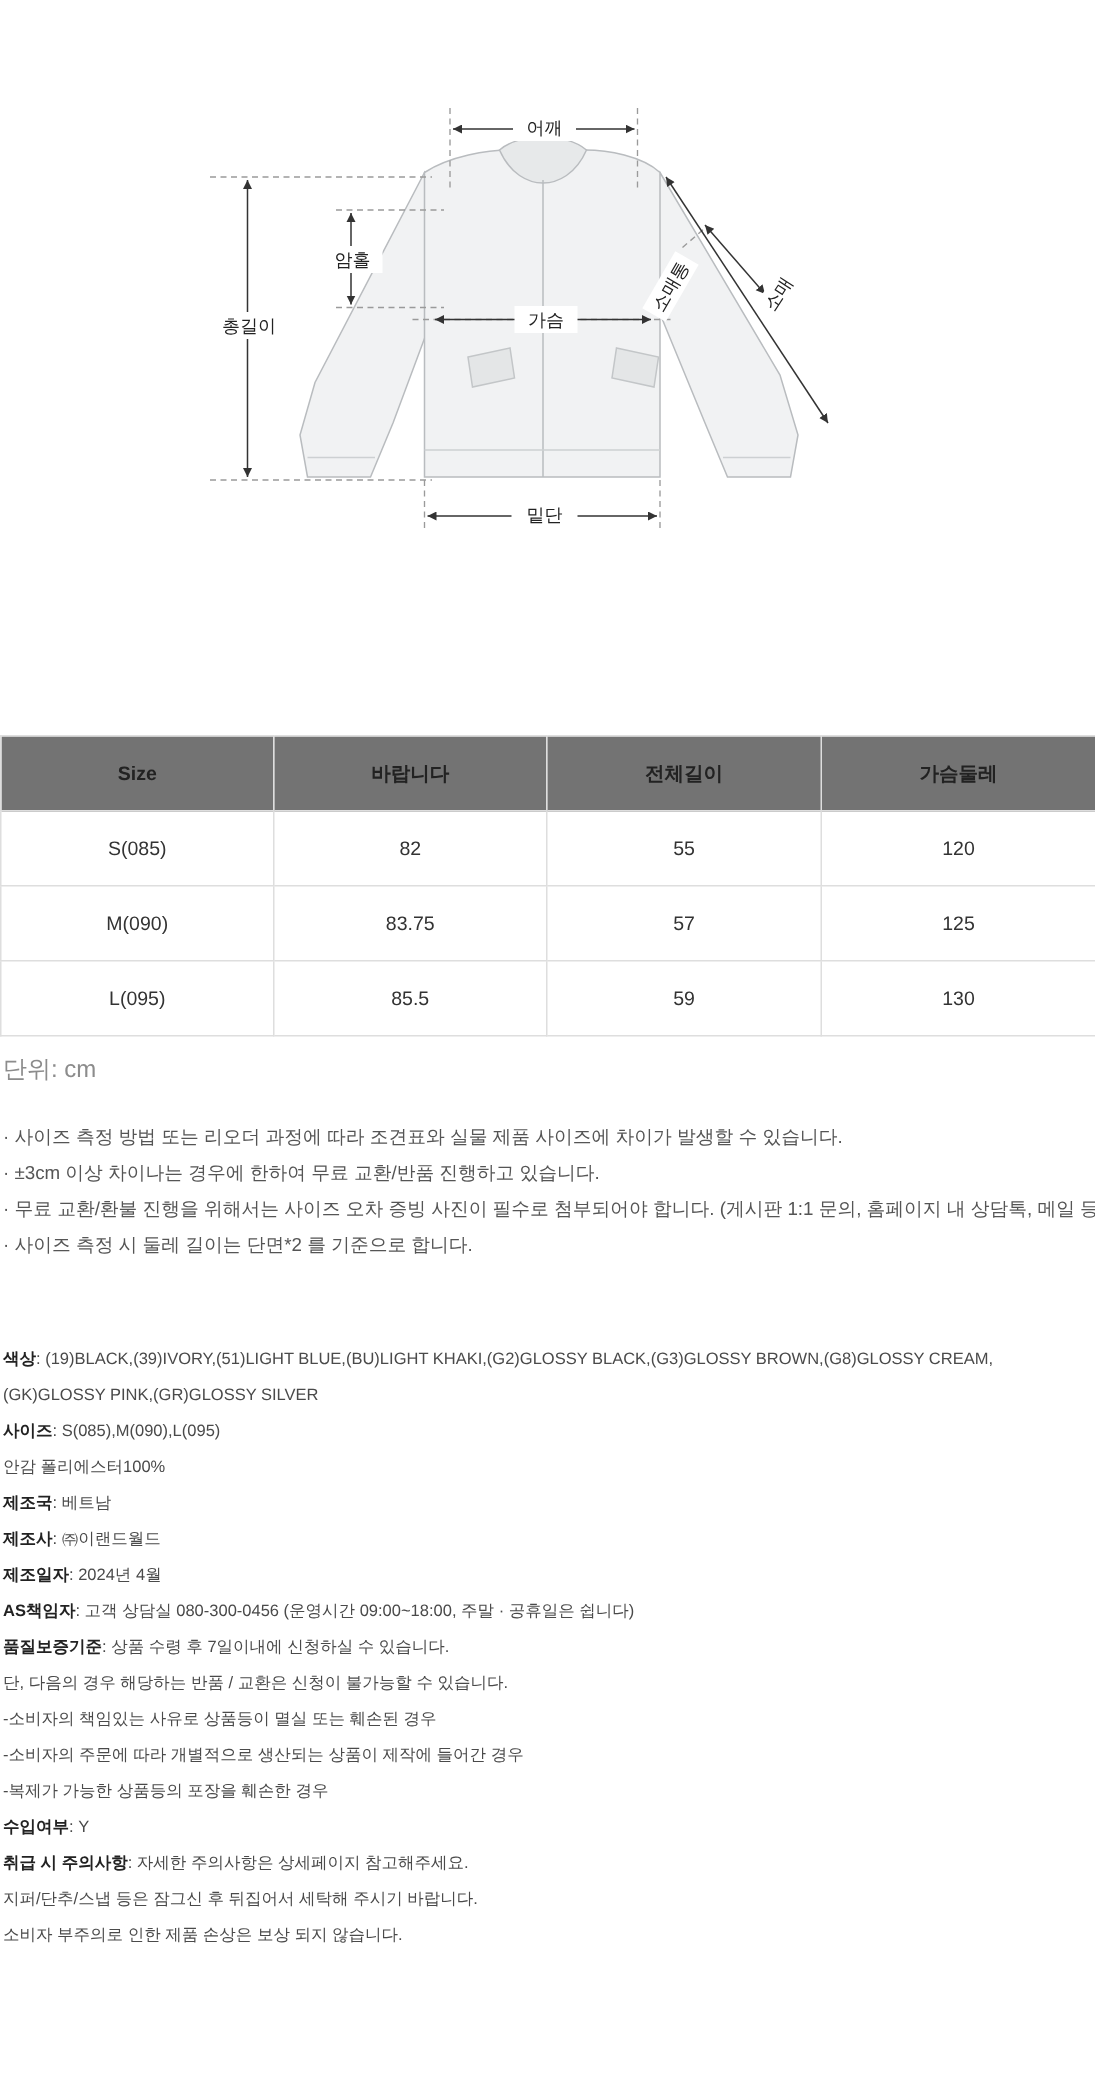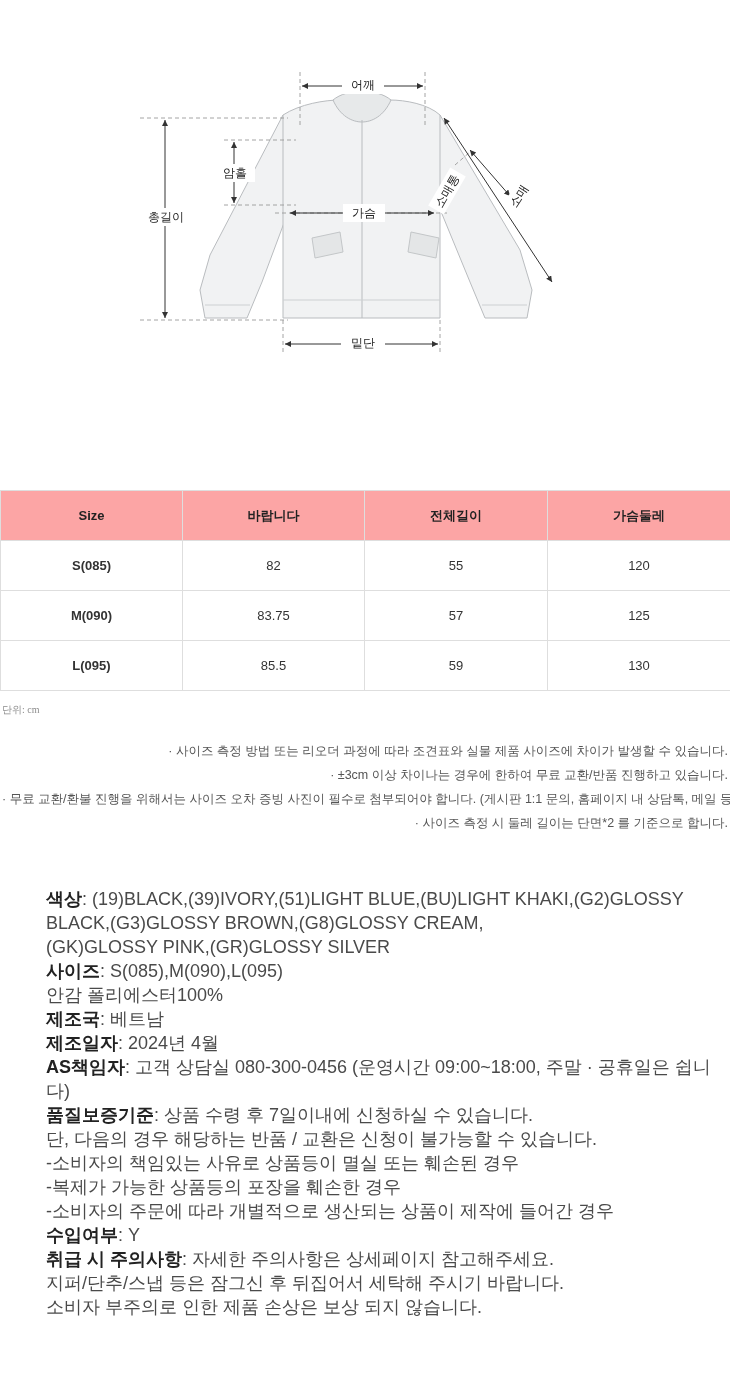--- a/index.html
+++ b/index.html
@@ -41,62 +41,59 @@
   table.size-table th,
   table.size-table td {
     border: 1px solid #dedede;
     text-align: center;
     font-size: 13px;
     color: #333;
     height: 50px;
     vertical-align: middle;
   }
   table.size-table thead th {
-    background: #fca5a5;
+    background: #737373;
     font-weight: bold;
     font-size: 13px;
     color: #222;
   }
   table.size-table tbody td:first-child {
-    font-weight: bold;
+    font-weight: normal;
   }
   table.size-table col.c1 { width: 182px; }
   table.size-table col.c2 { width: 182px; }
   table.size-table col.c3 { width: 183px; }
   table.size-table col.c4 { width: 183px; }
 
   .unit-note {
-    font-size: 10px;
+    font-size: 16px;
     color: #8c8c8c;
     padding: 12px 2px 0 2px;
-    font-family: Liberation Serif, serif;
   }
 
   .notice-list {
     margin: 22px 0 0 0;
     padding: 0 2px;
-    text-align: right;
   }
   .notice-list li {
     list-style: none;
     font-size: 12.5px;
     color: #555;
     line-height: 24px;
     white-space: nowrap;
   }
 
   .spec {
     margin-top: 52px;
     padding: 0 2px;
   }
   .spec-line {
-    font-size: 18px;
+    font-size: 11px;
     color: #4a4a4a;
     line-height: 24px;
-    margin-left: 44px;
   }
   .spec-line b {
     color: #222;
     font-weight: bold;
   }
   .spec-line.wrap {
     white-space: normal;
   }
 </style>
 </head>
@@ -260,37 +257,40 @@
     <div class="spec-line">
       <b>사이즈</b><span>: S(085),M(090),L(095)</span>
     </div>
 
     <div class="spec-line">안감 폴리에스터100%</div>
 
     <div class="spec-line">
       <b>제조국</b><span>: 베트남</span>
     </div>
 
+    <div class="spec-line">
+      <b>제조사</b><span>: ㈜이랜드월드</span>
+    </div>
 
     <div class="spec-line">
       <b>제조일자</b><span>: 2024년 4월</span>
     </div>
 
     <div class="spec-line">
       <b>AS책임자</b><span>: 고객 상담실 080-300-0456 (운영시간 09:00~18:00, 주말 · 공휴일은 쉽니다)</span>
     </div>
 
     <div class="spec-line">
       <b>품질보증기준</b><span>: 상품 수령 후 7일이내에 신청하실 수 있습니다.</span>
     </div>
 
     <div class="spec-line">단, 다음의 경우 해당하는 반품 / 교환은 신청이 불가능할 수 있습니다.</div>
     <div class="spec-line">-소비자의 책임있는 사유로 상품등이 멸실 또는 훼손된 경우</div>
+    <div class="spec-line">-소비자의 주문에 따라 개별적으로 생산되는 상품이 제작에 들어간 경우</div>
     <div class="spec-line">-복제가 가능한 상품등의 포장을 훼손한 경우</div>
-    <div class="spec-line">-소비자의 주문에 따라 개별적으로 생산되는 상품이 제작에 들어간 경우</div>
 
     <div class="spec-line">
       <b>수입여부</b><span>: Y</span>
     </div>
 
     <div class="spec-line">
       <b>취급 시 주의사항</b><span>: 자세한 주의사항은 상세페이지 참고해주세요.</span>
     </div>
 
     <div class="spec-line">지퍼/단추/스냅 등은 잠그신 후 뒤집어서 세탁해 주시기 바랍니다.</div>

